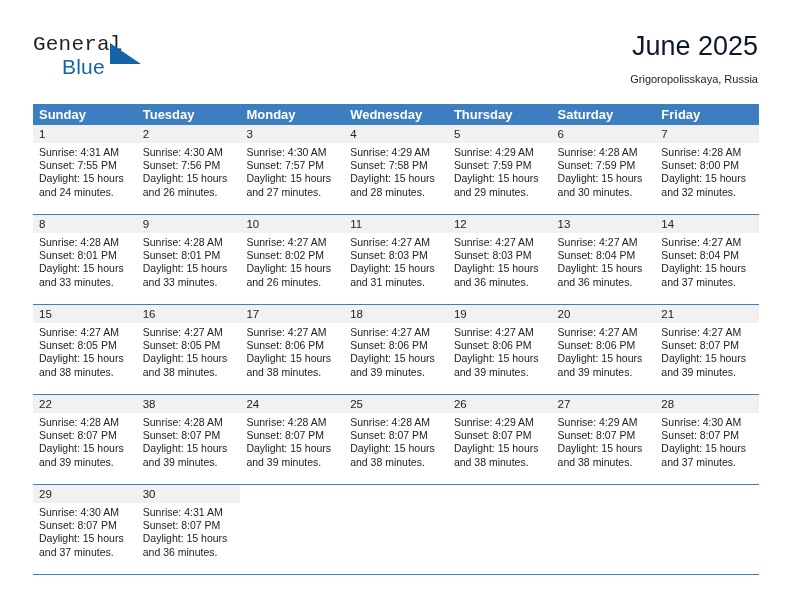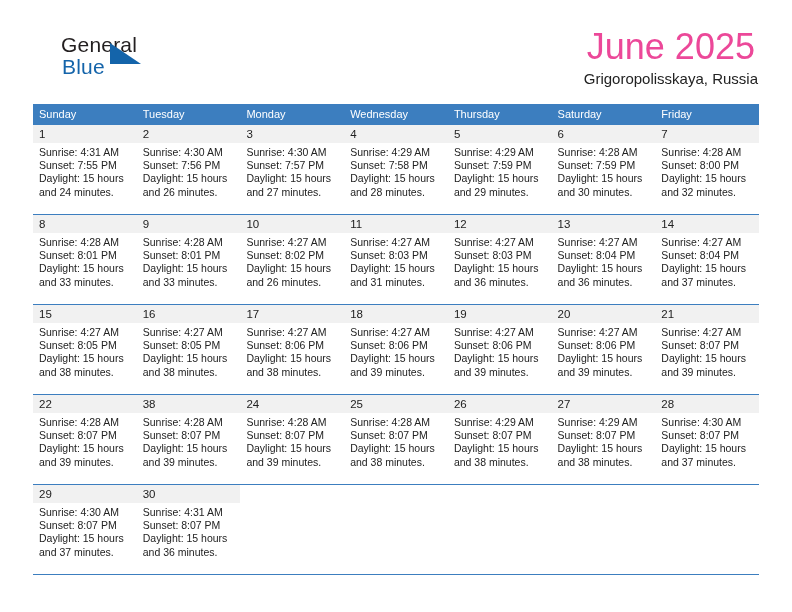--- a/index.html
+++ b/index.html
@@ -37,22 +37,21 @@
     width: 180px;
     height: 56px;
   }
   .logo-general {
     position: absolute;
     left: 0;
     top: 0;
     font-size: 21px;
     letter-spacing: 0.2px;
     color: #231f20;
-    font-family: Liberation Sans, sans-serif;
-    margin-left: 28px;
+    font-family: Liberation Mono, monospace;
   }
   .logo-blue {
     position: absolute;
     left: 29px;
     top: 22px;
     font-size: 21px;
     letter-spacing: 0.2px;
     color: #1464aa;
     font-family: "Liberation Sans", sans-serif;
   }
@@ -66,29 +65,28 @@
     border-top: 21px solid transparent;
   }
 
   .title-block {
     position: absolute;
     right: 34px;
     top: 30px;
     text-align: right;
   }
   .cal-title {
-    font-size: 36px;
-    color: #ec4899;
+    font-size: 27px;
+    color: #0f172a;
     line-height: 33px;
     white-space: nowrap;
     font-weight: normal;
-    text-align: center;
   }
   .cal-subtitle {
-    font-size: 15px;
+    font-size: 11px;
     color: #222222;
     line-height: 20px;
     margin-top: 6px;
     white-space: nowrap;
     font-weight: normal;
   }
 
   
   .calendar {
     position: absolute;
@@ -98,25 +96,26 @@
   }
   .weekday-row {
     display: flex;
     width: 100%;
     background: #3c7ebf;
     height: 21px;
   }
   .weekday {
     flex: 1 1 0;
     color: #ffffff;
-    font-size: 11px;
+    font-size: 13px;
     line-height: 21px;
     padding-left: 6px;
     box-sizing: border-box;
     white-space: nowrap;
+    font-weight: bold;
   }
 
   .week-row {
     display: flex;
     width: 100%;
     border-top: 1px solid #3c7ebf;
   }
   .week-row:first-of-type {
     border-top: none;
   }

